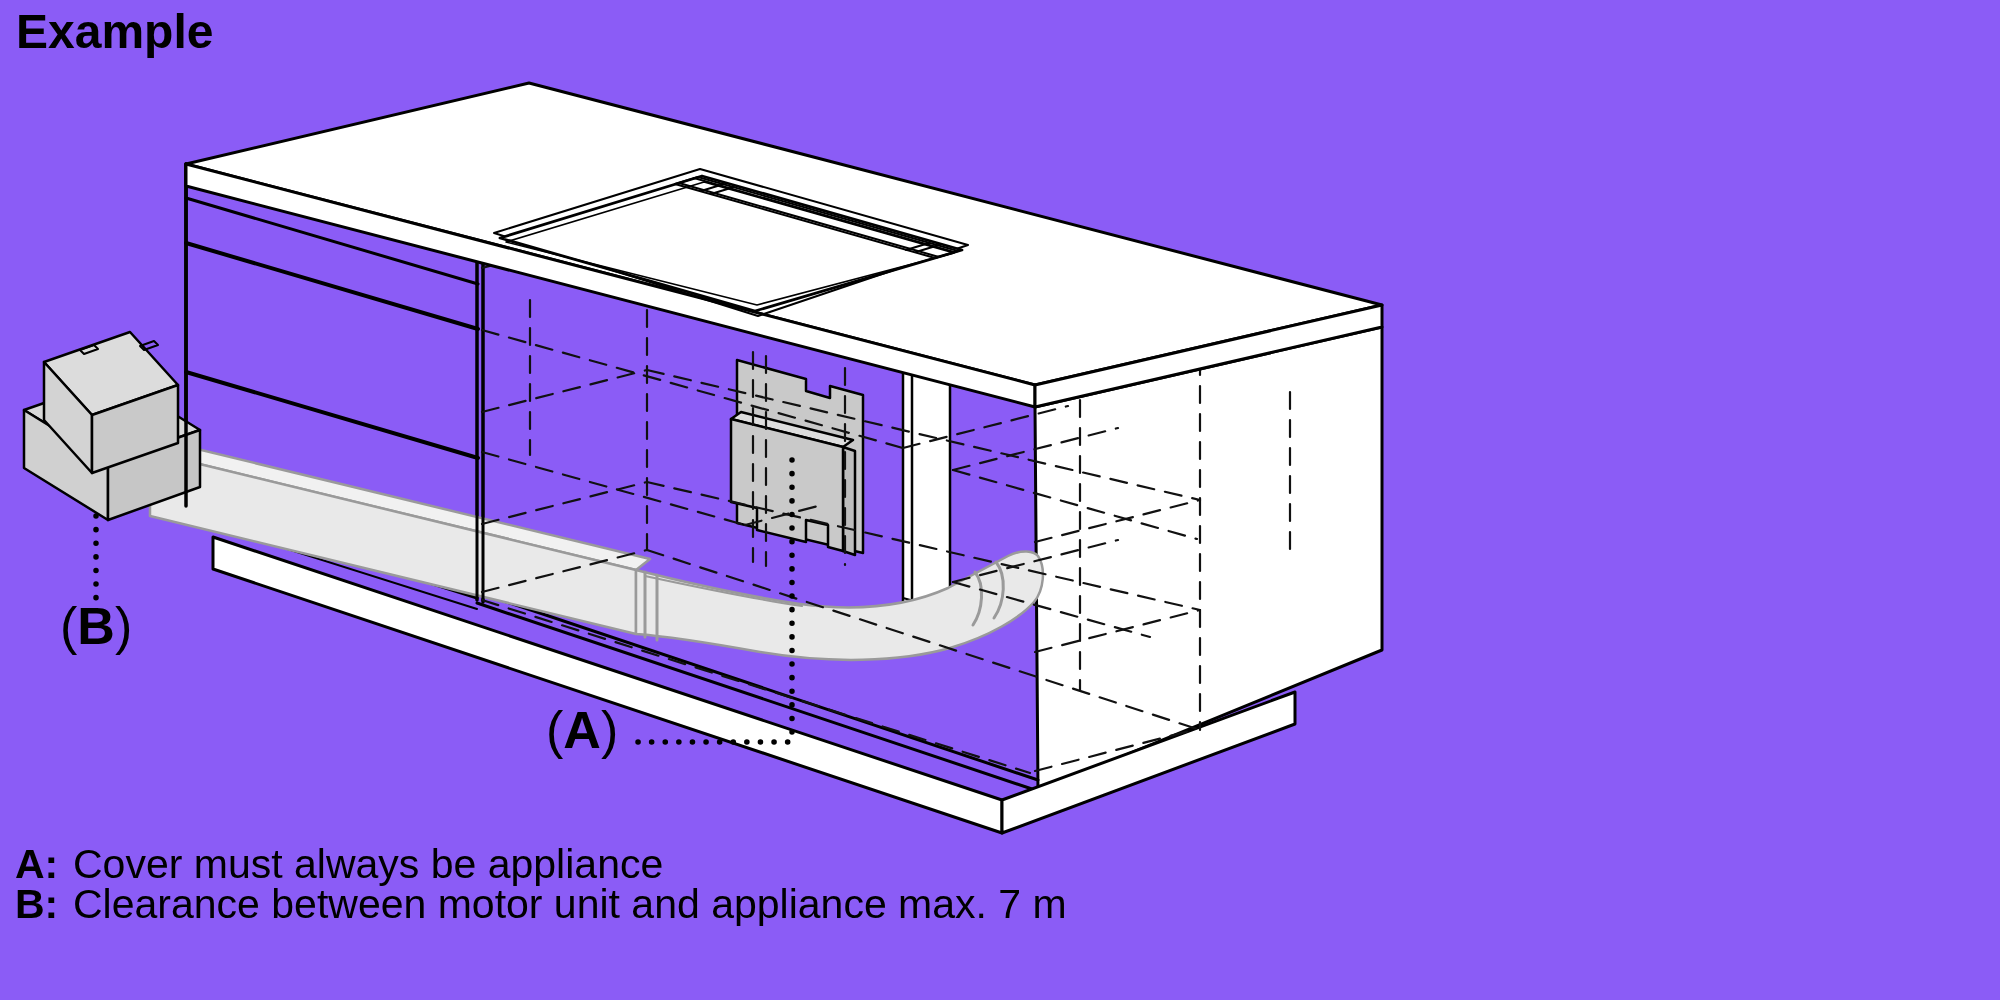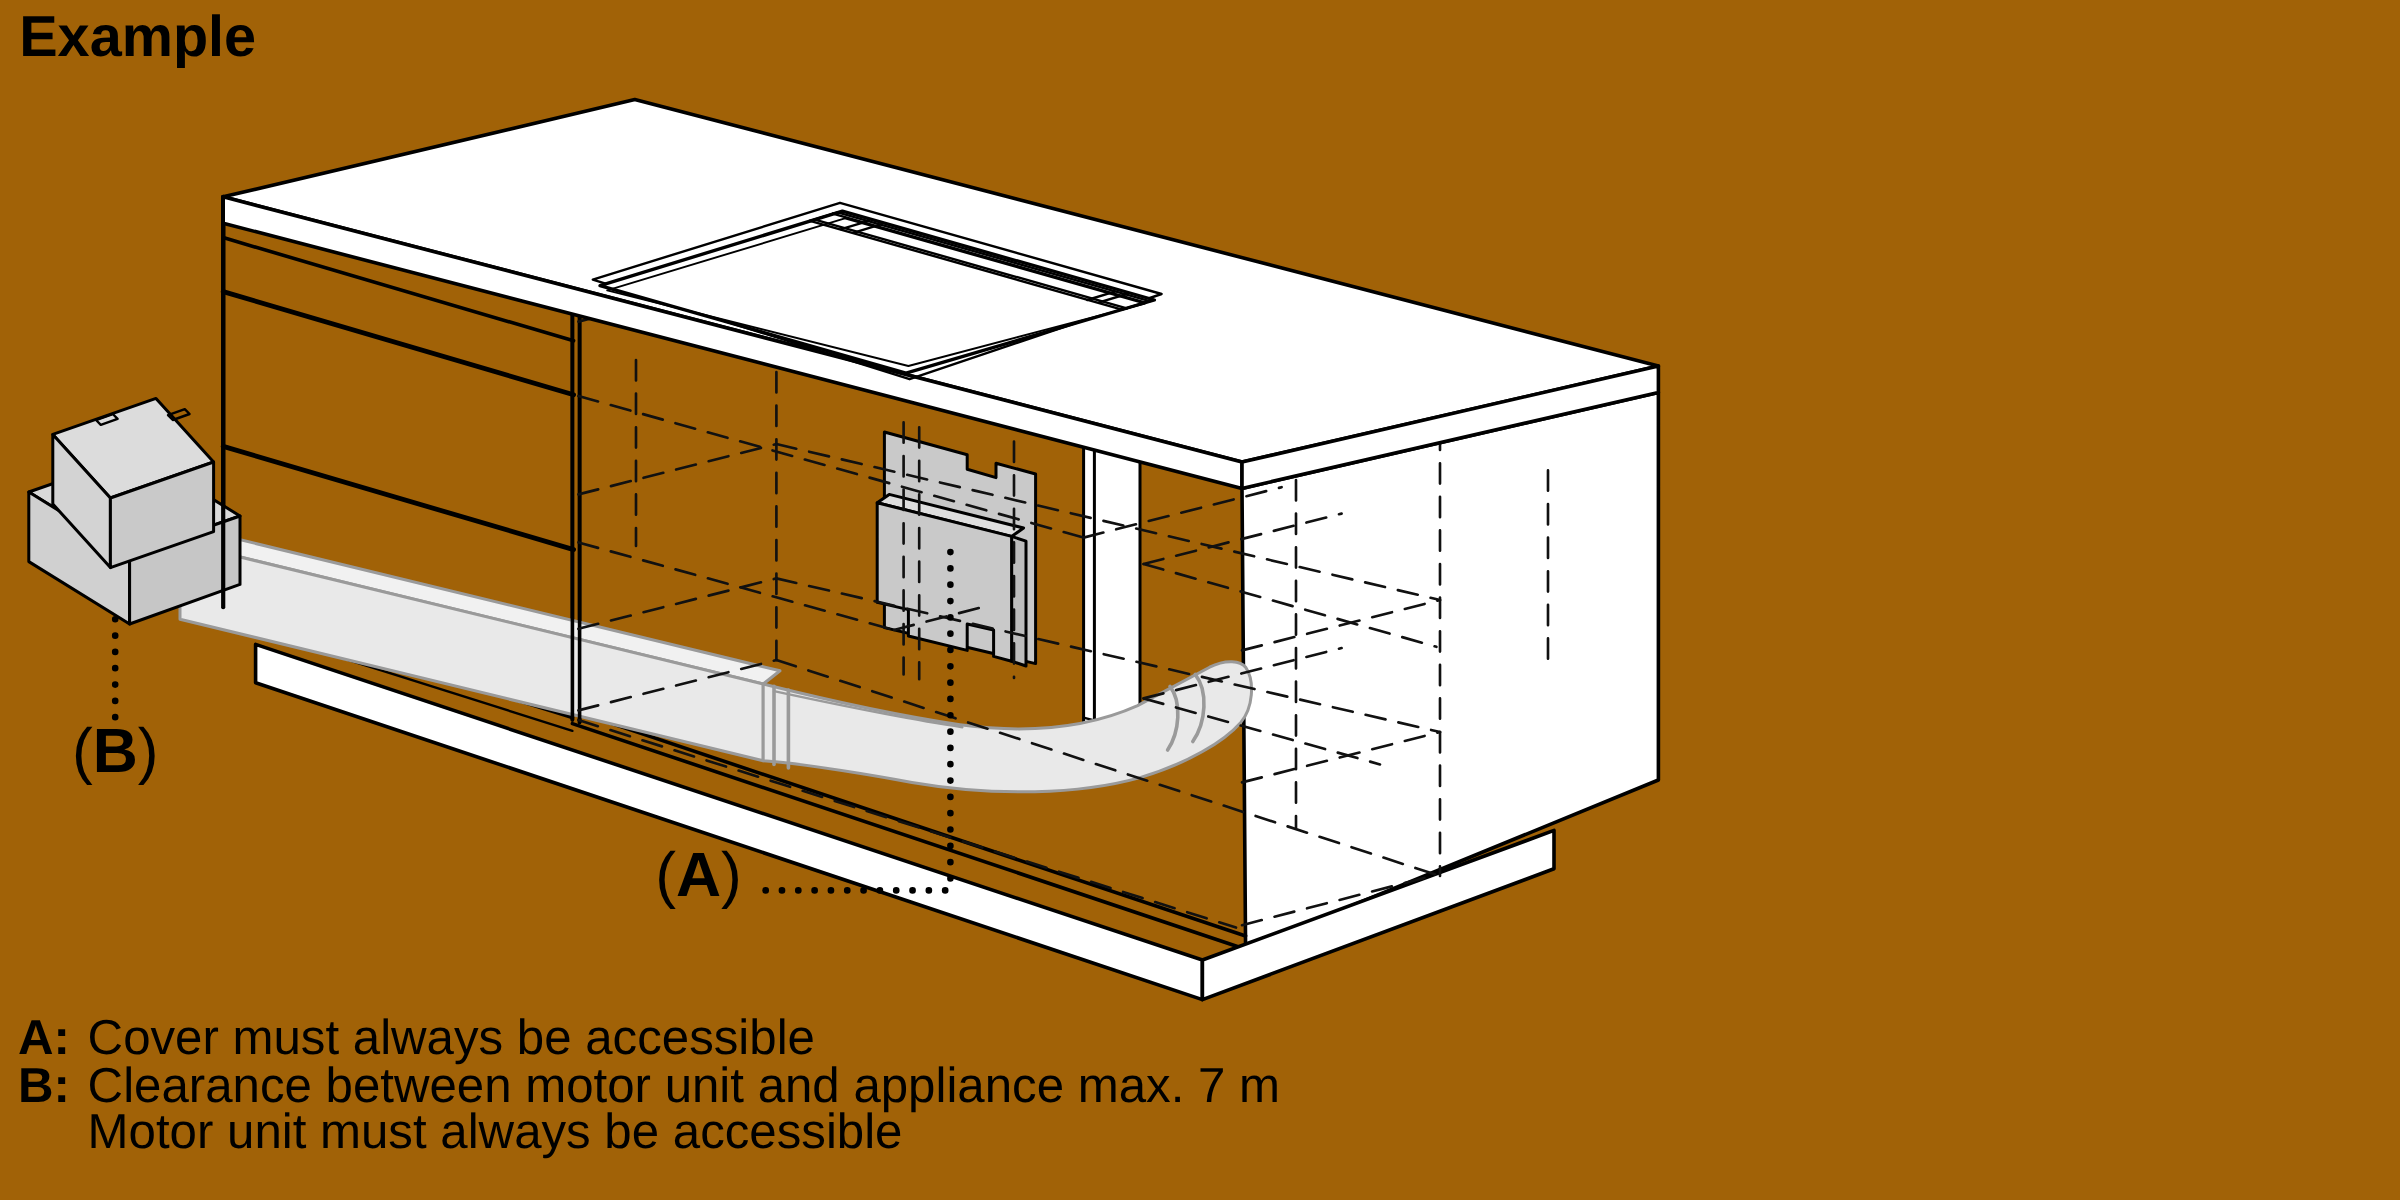--- a/index.html
+++ b/index.html
@@ -1,16 +1,16 @@
 <!DOCTYPE html>
 <html><head>
 <meta charset="utf-8">
 <style>
   html,body{margin:0;padding:0;background:#fff;}
-  .stage{position:relative;width:2000px;height:1000px;background:#a16207;overflow:hidden;
+  .stage{position:relative;width:2000px;height:1000px;background:#8b5cf6;overflow:hidden;
          font-family:"Liberation Sans", sans-serif;color:#000;}
   .art{position:absolute;left:0;top:0;width:2000px;height:1000px;}
   .page-title{position:absolute;left:16px;top:4px;font-size:48px;font-weight:bold;letter-spacing:0;}
   .diagram-label{position:absolute;font-size:52px;line-height:52px;white-space:nowrap;}
   .diagram-label .paren{font-weight:400;}
   .diagram-label .letter{font-weight:700;}
   #label-a{left:546px;top:704px;}
   #label-b{left:60px;top:600px;}
   .caption{position:absolute;left:15px;top:845px;font-size:41px;line-height:39.5px;}
   .caption-row{display:flex;}
@@ -164,25 +164,21 @@
   <div class="diagram-label" id="label-a">
     <span class="paren">(</span><span class="letter">A</span><span class="paren">)</span>
   </div>
   <div class="diagram-label" id="label-b">
     <span class="paren">(</span><span class="letter">B</span><span class="paren">)</span>
   </div>
 
   <div class="caption">
     <div class="caption-row">
       <span class="caption-prefix">A:</span>
-      <span class="caption-text">Cover must always be accessible</span>
+      <span class="caption-text">Cover must always be appliance</span>
     </div>
     <div class="caption-row">
       <span class="caption-prefix">B:</span>
       <span class="caption-text">Clearance between motor unit and appliance max. 7 m</span>
-    </div>
-    <div class="caption-row">
-      <span class="caption-prefix"></span>
-      <span class="caption-text">Motor unit must always be accessible</span>
     </div>
   </div>
 
 </div>
 
 </body></html>

